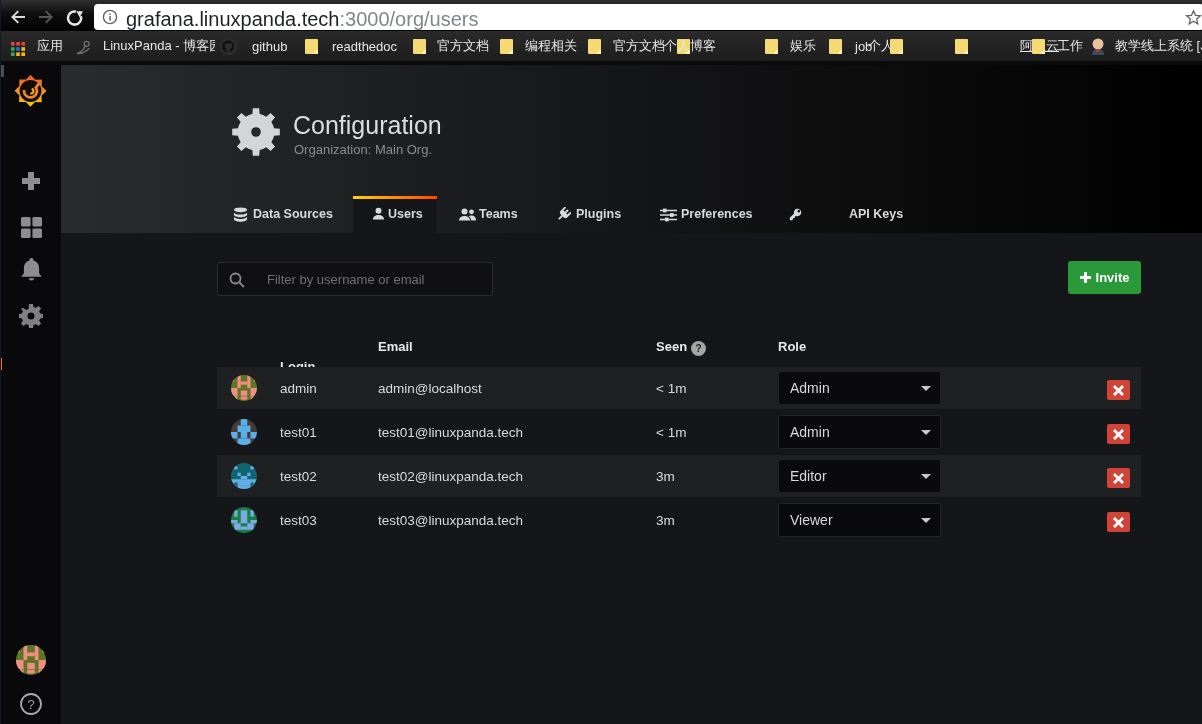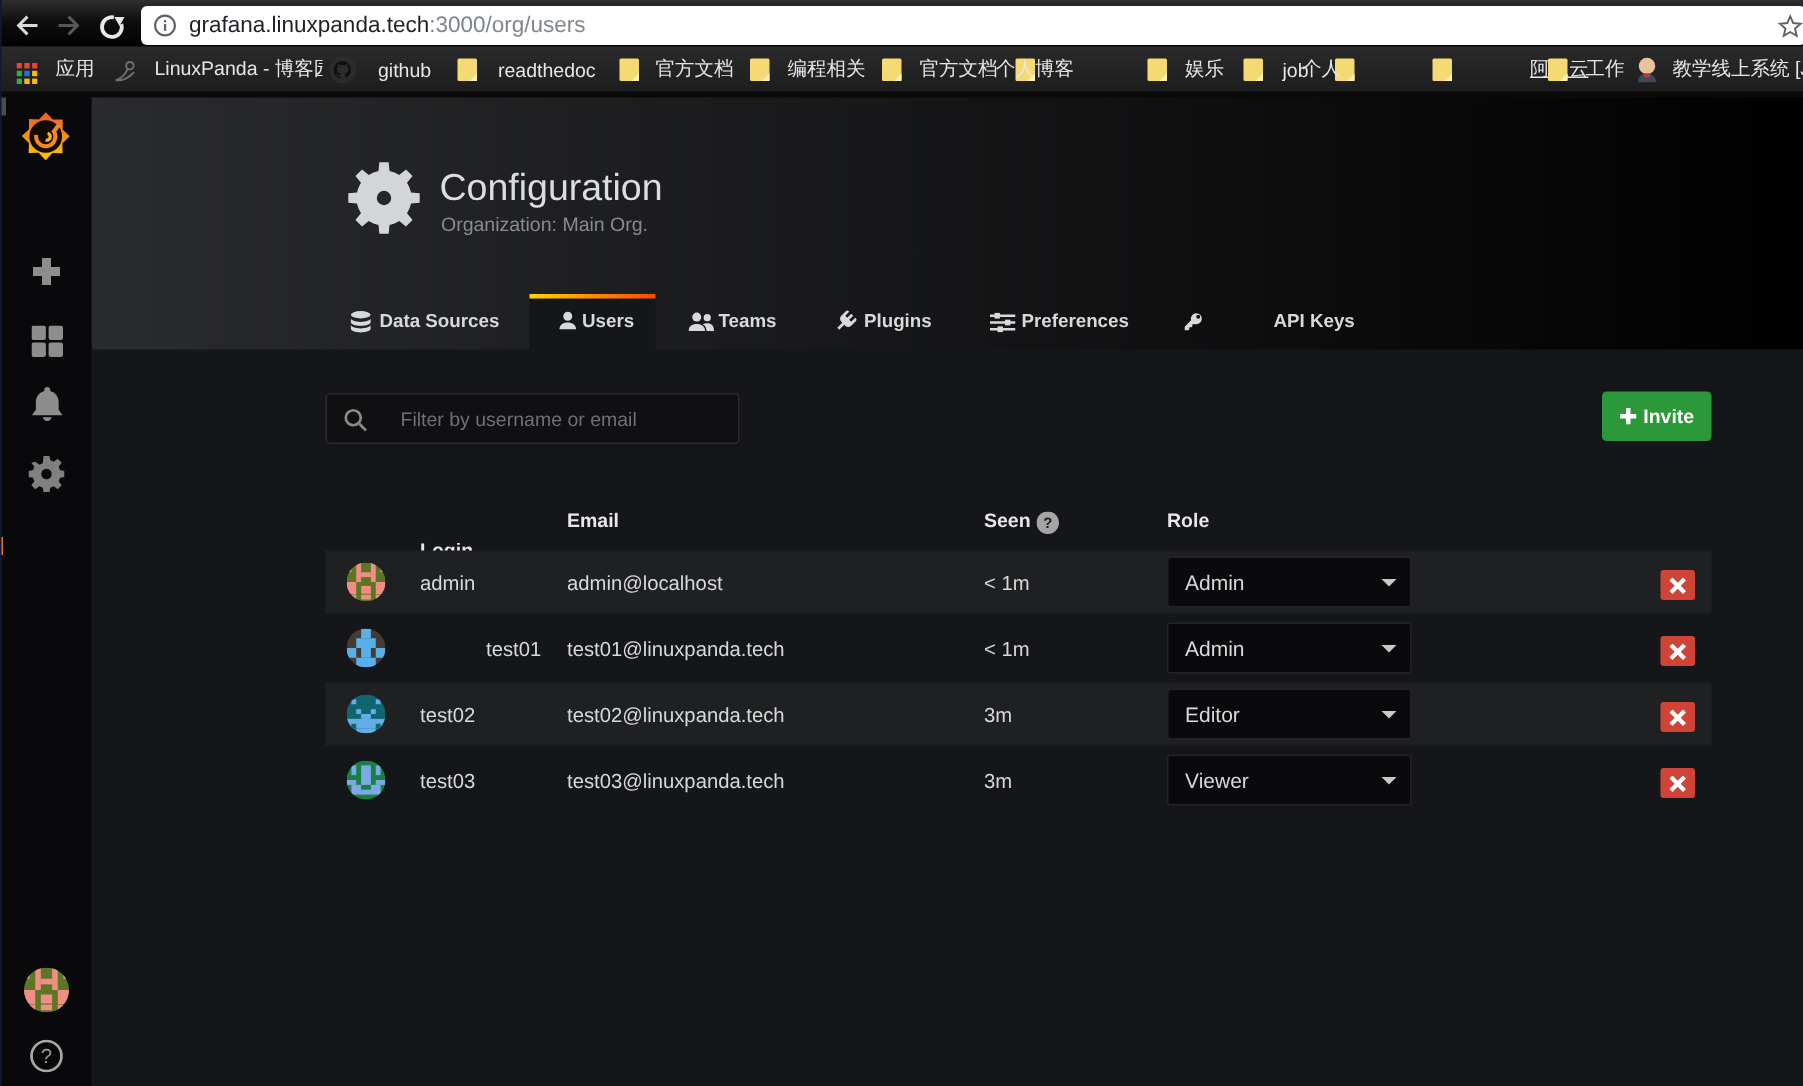--- a/index.html
+++ b/index.html
@@ -2,21 +2,21 @@
 <html><head>
 <meta charset="utf-8">
 <style>
 * { margin:0; padding:0; box-sizing:border-box; }
 html,body { width:1202px; height:724px; overflow:hidden; background:#141519; font-family:"Liberation Sans",sans-serif; }
 
 
 #toolbar { position:absolute; left:0; top:0; width:1202px; height:31px; background:linear-gradient(#2f2f2f 0%, #0e0e0e 45%, #020202 100%); }
 .navicon { position:absolute; top:3px; width:28px; height:28px; color:#e8e8e8; }
 #omnibox { position:absolute; left:94px; top:4px; width:1110px; height:26px; background:#ffffff; border-radius:4px; }
-#urltext { position:absolute; left:32px; top:4px; font-size:15px; color:#1e2125; white-space:nowrap; }
+#urltext { position:absolute; left:32px; top:4px; font-size:20px; color:#1e2125; white-space:nowrap; }
 #urltext .dim { color:#80868b; }
 
 
 #bookmarks { position:absolute; left:0; top:31px; width:1202px; height:30px; background:linear-gradient(#2a2a2a,#1d1d1d); }
 .bm { position:absolute; top:0; height:30px; display:flex; align-items:center; gap:6px; color:#e6e6e6; font-size:13px; white-space:nowrap; }
 .folder { width:13px; height:15px; position:relative; }
 .folder::before { content:""; position:absolute; left:0; top:0; width:13px; height:15px; background:#f5da74; border-radius:1px; }
 .folder::after { content:""; position:absolute; right:0; bottom:0; width:0; height:0; border-left:5px solid transparent; border-bottom:5px solid #fdf0b8; }
 
 
@@ -323,21 +323,21 @@
           <g fill="#57b0ea">
                 <rect x="3" y="0" width="2" height="2"></rect>
                 <rect x="2" y="2" width="4" height="2"></rect>
                 <rect x="3" y="4" width="2" height="2"></rect>
                 <rect x="0" y="4" width="2" height="2"></rect>
                 <rect x="6" y="4" width="2" height="2"></rect>
                 <rect x="2" y="6" width="4" height="2"></rect>
               </g>
             </g>
         </svg>
-        <div class="cell" style="left:63px;margin-left:44px;">test01</div>
+        <div class="cell" style="left:63px;">test01</div>
         <div class="cell" style="left:161px;">test01@linuxpanda.tech</div>
         <div class="cell" style="left:439px;">&lt; 1m</div>
         <div class="dropdown">
             <span style="margin-left:11px;">Admin</span>
             <span class="caret"></span>
           </div>
         <div class="delbtn">
             <svg width="11" height="11" viewBox="0 0 11 11">
               <path d="M2 0l3.5 3.5L9 0l2 2-3.5 3.5L11 9l-2 2-3.5-3.5L2 11 0 9l3.5-3.5L0 2z" fill="#fff"></path>
             </svg>

